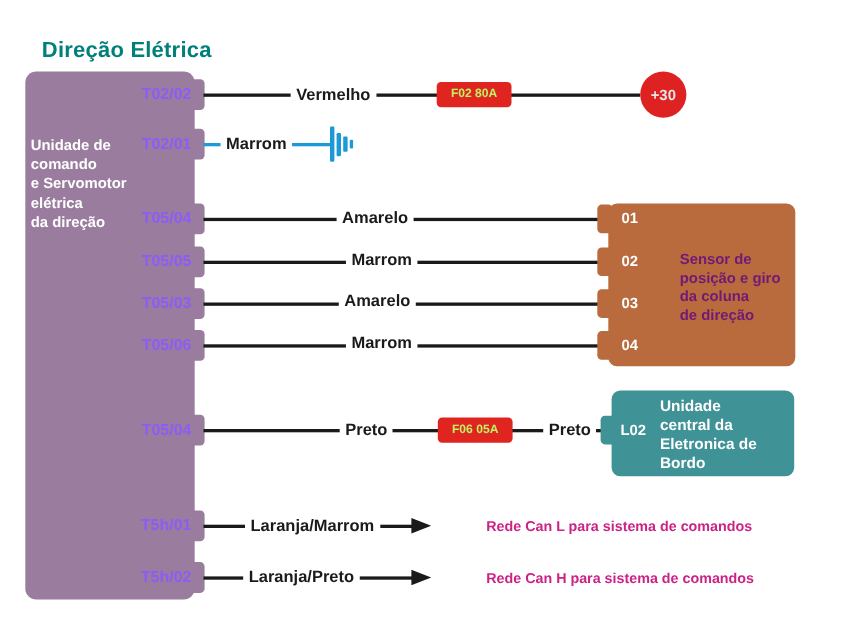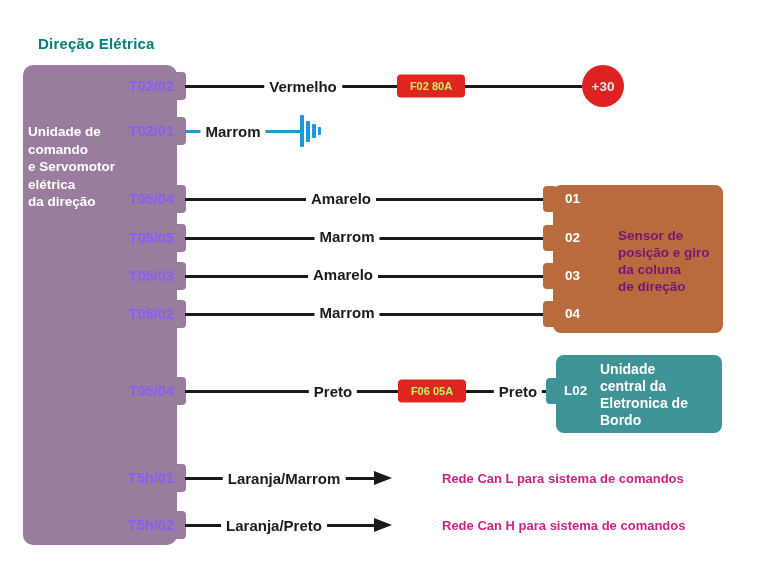--- a/index.html
+++ b/index.html
@@ -2,21 +2,21 @@
 <html><head>
 <meta charset="utf-8">
 <style>
   html,body { margin:0; padding:0; background:#ffffff; }
   .canvas {
     position:relative; width:767px; height:567px; background:#ffffff;
     font-family:"Liberation Sans", sans-serif; overflow:hidden;
   }
   .title {
     position:absolute; left:38px; top:35px;
-    font-size:15px; font-weight:bold; color:#00807A; letter-spacing:0.2px;
+    font-size:20px; font-weight:bold; color:#00807A; letter-spacing:0.2px;
   }
   
   .unit-box {
     position:absolute; left:23px; top:65px; width:154px; height:480px;
     background:#9A7D9E; border-radius:10px;
   }
   .tab-r { position:absolute; left:170px; width:16px; height:28px; background:#9A7D9E; border-radius:4px; }
   .term-l {
     position:absolute; left:70px; width:104px; height:18px; text-align:right;
     color:#8b5cf6; font-size:14.5px; font-weight:bold; line-height:18px;
@@ -97,21 +97,21 @@
   <div class="tab-r" style="top:300px"></div>
   <div class="tab-r" style="top:377px"></div>
   <div class="tab-r" style="top:464px"></div>
   <div class="tab-r" style="top:511px"></div>
 
   <div class="term-l" style="top:77px">T02/02</div>
   <div class="term-l" style="top:122px">T02/01</div>
   <div class="term-l" style="top:190px">T05/04</div>
   <div class="term-l" style="top:229px">T05/05</div>
   <div class="term-l" style="top:267px">T05/03</div>
-  <div class="term-l" style="top:305px">T05/02</div>
+  <div class="term-l" style="top:305px">T05/06</div>
   <div class="term-l" style="top:382px">T05/04</div>
   <div class="term-l" style="top:469px">T5h/01</div>
   <div class="term-l" style="top:516px">T5h/02</div>
 
   <div class="unit-text">
     <div>Unidade de</div>
     <div>comando</div>
     <div>e Servomotor</div>
     <div>elétrica</div>
     <div>da direção</div>

